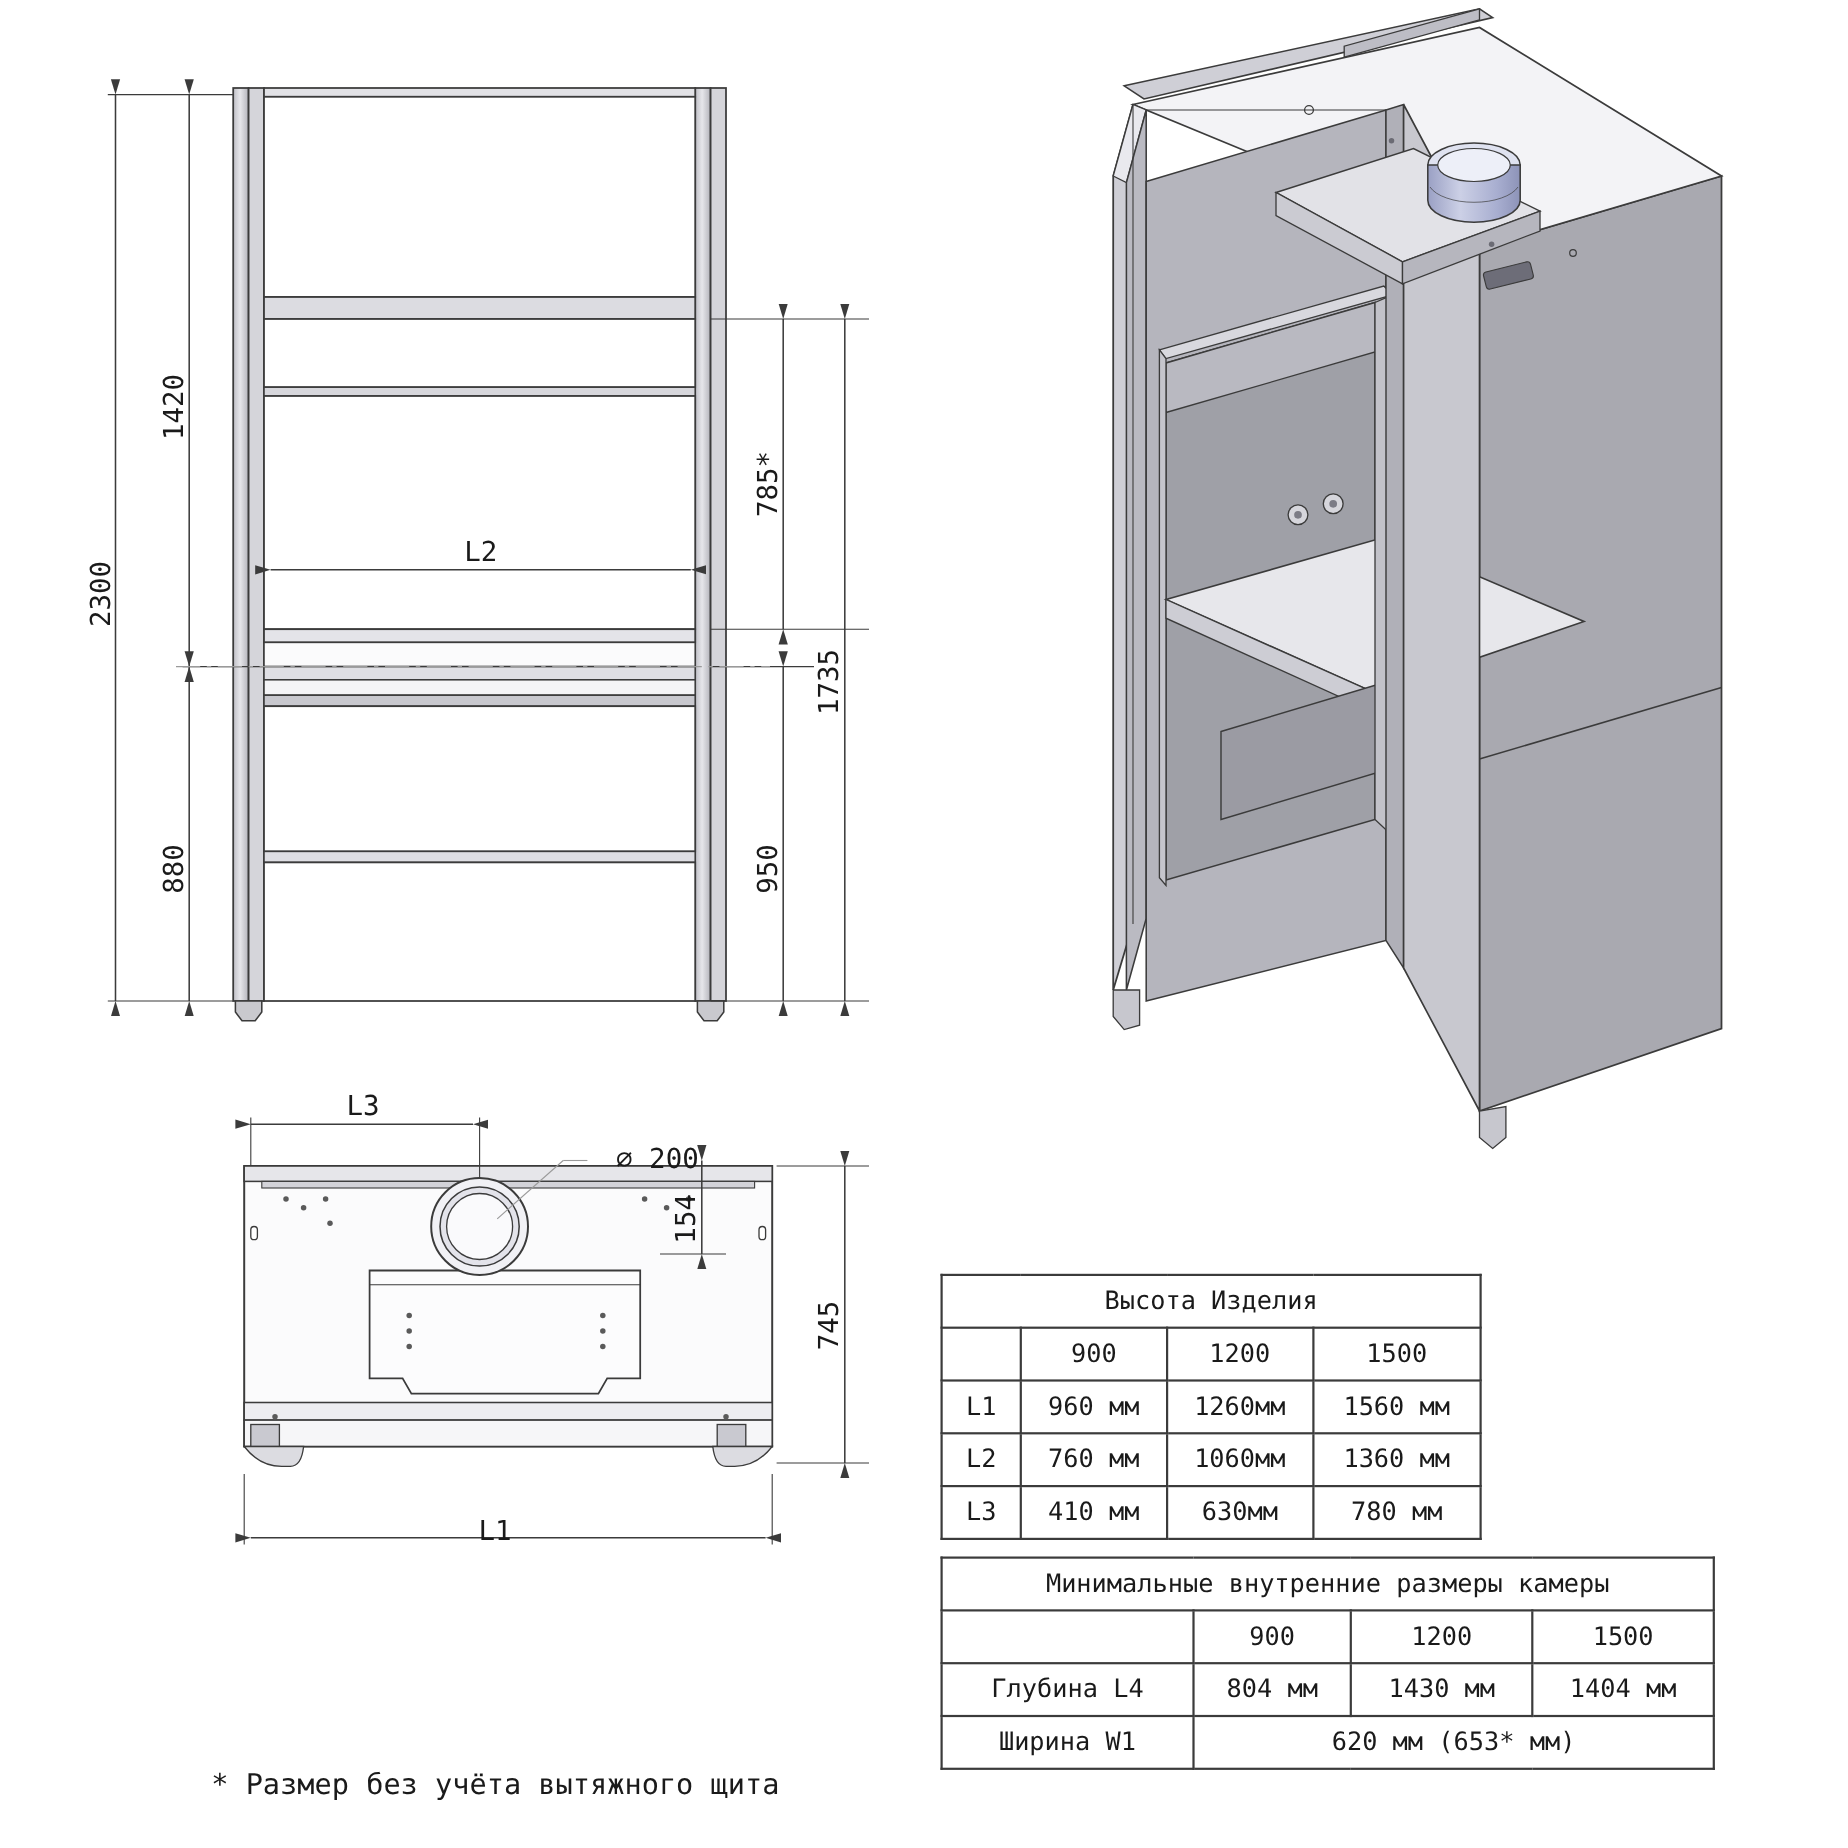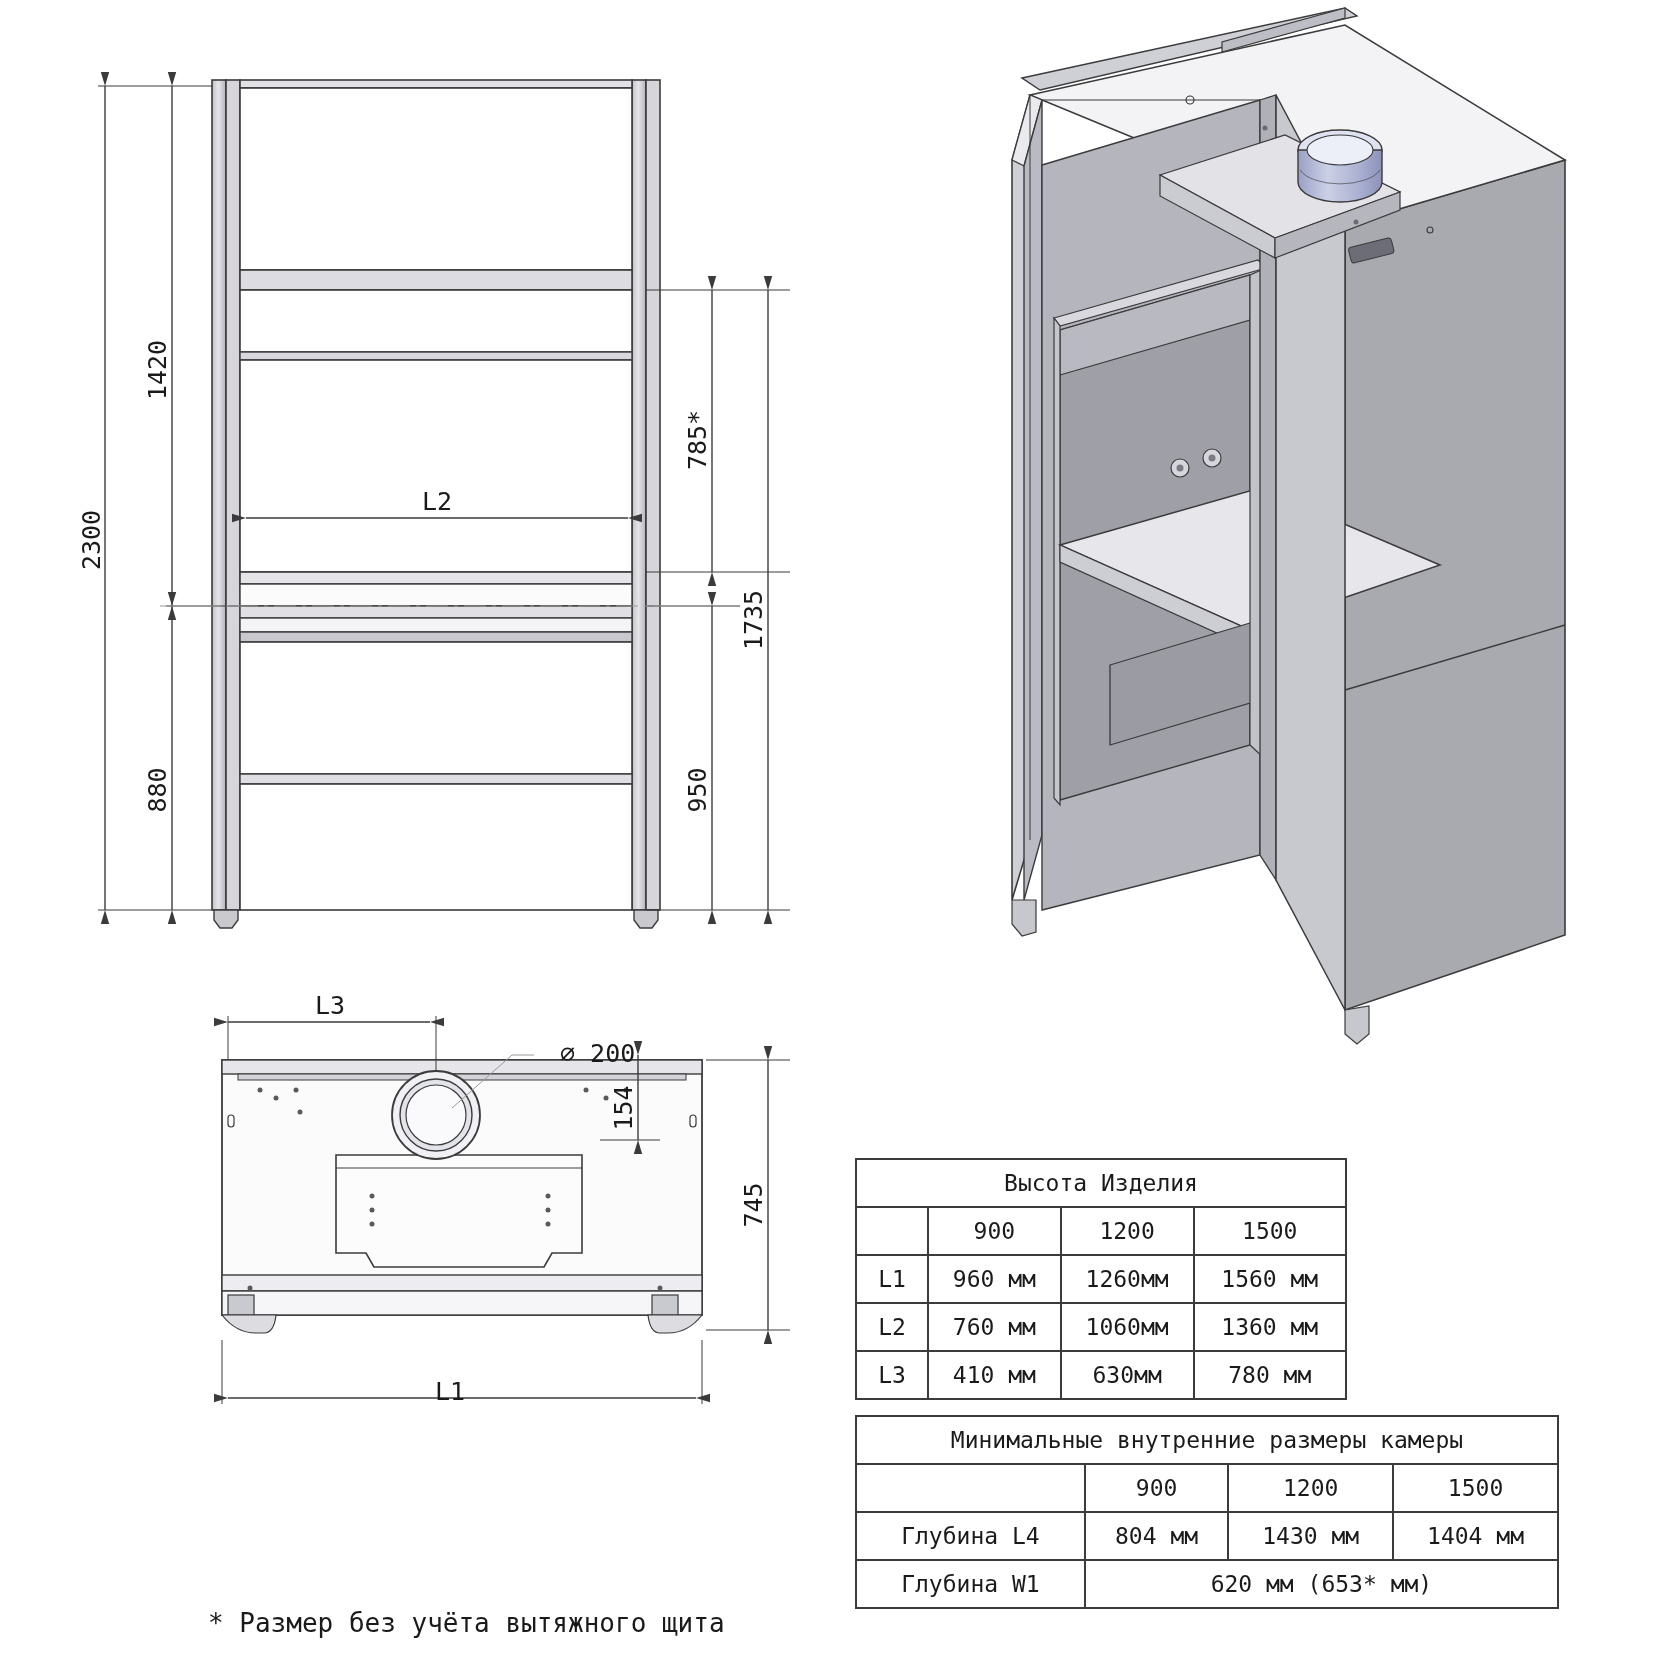--- a/index.html
+++ b/index.html
@@ -53,21 +53,21 @@
   #table-width .rowlabel { width: 62px; }
   #table-inner {
     left: 855px;
     top: 1415px;
     width: 704px;
   }
   #table-inner td { height: 34px; }
 
   .footnote {
     position: absolute;
-    left: 208px;
+    left: 192px;
     top: 1608px;
     font-family: "DejaVu Sans Mono", monospace;
     font-size: 26px;
     color: #1a1a1a;
     white-space: nowrap;
   }
 </style>
 </head>
 <body>
 
@@ -326,21 +326,21 @@
       <td>1200</td>
       <td>1500</td>
     </tr>
     <tr>
       <td>Глубина L4</td>
       <td>804 мм</td>
       <td>1430 мм</td>
       <td>1404 мм</td>
     </tr>
     <tr>
-      <td>Глубина W1</td>
+      <td>Ширина W1</td>
       <td colspan="3">620 мм (653* мм)</td>
     </tr>
   </tbody>
 </table>
 
 <div class="footnote">* Размер без учёта вытяжного щита</div>
 
 </div>
 
 </body></html>

